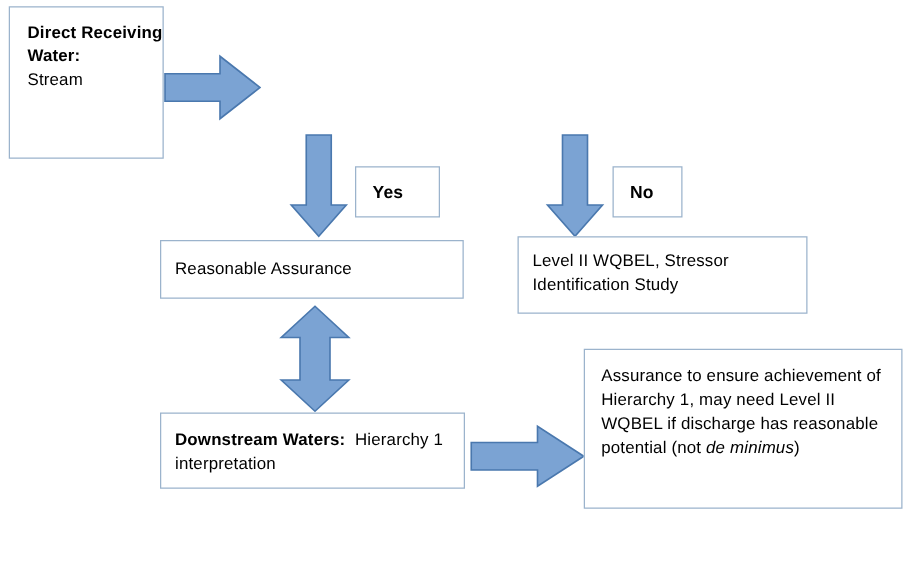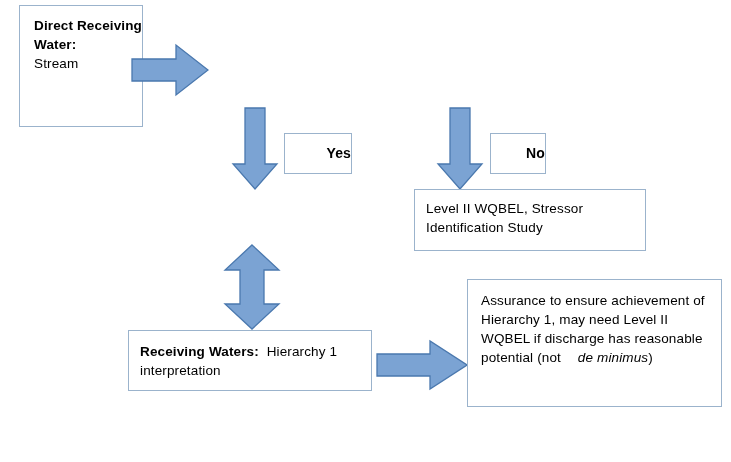--- a/index.html
+++ b/index.html
@@ -30,27 +30,26 @@
     padding: 9px 11px 0 11px;
     font-size: 13.5px;
     line-height: 1.42;
     letter-spacing: 0.01em;
   }
   .node.center .txt {
     padding-top: 0;
   }
   .node.center {
     align-items: center;
-    text-align: right;
   }
   .b { font-weight: bold; }
-  .i { font-style: italic; margin-left: 13px; }
+  .i { font-style: italic; }
 
   
-  #node-direct-receiving-water { left: 7px;   top: 5px;   width: 124px; height: 122px; margin-left: 12px; }
+  #node-direct-receiving-water { left: 7px;   top: 5px;   width: 124px; height: 122px; }
   #node-direct-receiving-water .txt { padding: 10px 0 0 14px; }
   #node-decision        { left: 207px; top: 39px;  width: 392px; height: 67px; }
   #node-yes-label       { left: 284px; top: 133px; width: 68px;  height: 41px; }
   #node-no-label        { left: 490px; top: 133px; width: 56px;  height: 41px; }
   #node-reasonable-assurance { left: 128px; top: 192px; width: 243px; height: 47px; }
   #node-level-ii-wqbel  { left: 414px; top: 189px; width: 232px; height: 62px; }
   #node-downstream-waters { left: 128px; top: 330px; width: 244px; height: 61px; }
   #node-analysis        { left: 467px; top: 279px; width: 255px; height: 128px; }
 
   #node-yes-label .txt, #node-no-label .txt {
@@ -104,33 +103,36 @@
   <div class="arrow" id="arrow-no">
     <svg viewBox="0 0 48 84" preserveAspectRatio="none" aria-hidden="true">
       <polygon class="arrow-fill" points="14,1 34,1 34,57 46,57 24,82 2,57 14,57"></polygon>
     </svg>
   </div>
 
   <div class="node center" id="node-no-label">
     <span class="txt">No</span>
   </div>
 
+  <div class="node" id="node-reasonable-assurance">
+    <span class="txt">Reasonable Assurance</span>
+  </div>
 
   <div class="node" id="node-level-ii-wqbel">
     <span class="txt">Level II WQBEL, Stressor Identification Study</span>
   </div>
 
   <div class="arrow" id="arrow-bidir">
     <svg viewBox="0 0 60 88" preserveAspectRatio="none" aria-hidden="true">
       <polygon class="arrow-fill" points="30,2 57,27 42,27 42,61 57,61 30,86 3,61 18,61 18,27 3,27"></polygon>
     </svg>
   </div>
 
   <div class="node" id="node-downstream-waters">
-    <span class="txt"><span class="b">Receiving Waters:</span>&nbsp; <span>Hierarchy 1 interpretation</span></span>
+    <span class="txt"><span class="b">Downstream Waters:</span>&nbsp; <span>Hierarchy 1 interpretation</span></span>
   </div>
 
   <div class="arrow" id="arrow-downstream-to-analysis">
     <svg viewBox="0 0 92 52" preserveAspectRatio="none" aria-hidden="true">
       <polygon class="arrow-fill" points="1,15 54,15 54,2 91,26 54,50 54,37 1,37"></polygon>
     </svg>
   </div>
 
   <div class="node" id="node-analysis">
     <span class="txt"><span>Assurance to ensure achievement of Hierarchy 1, may need Level II WQBEL if discharge has reasonable potential (not </span><span class="i">de minimus</span><span>)</span></span>

